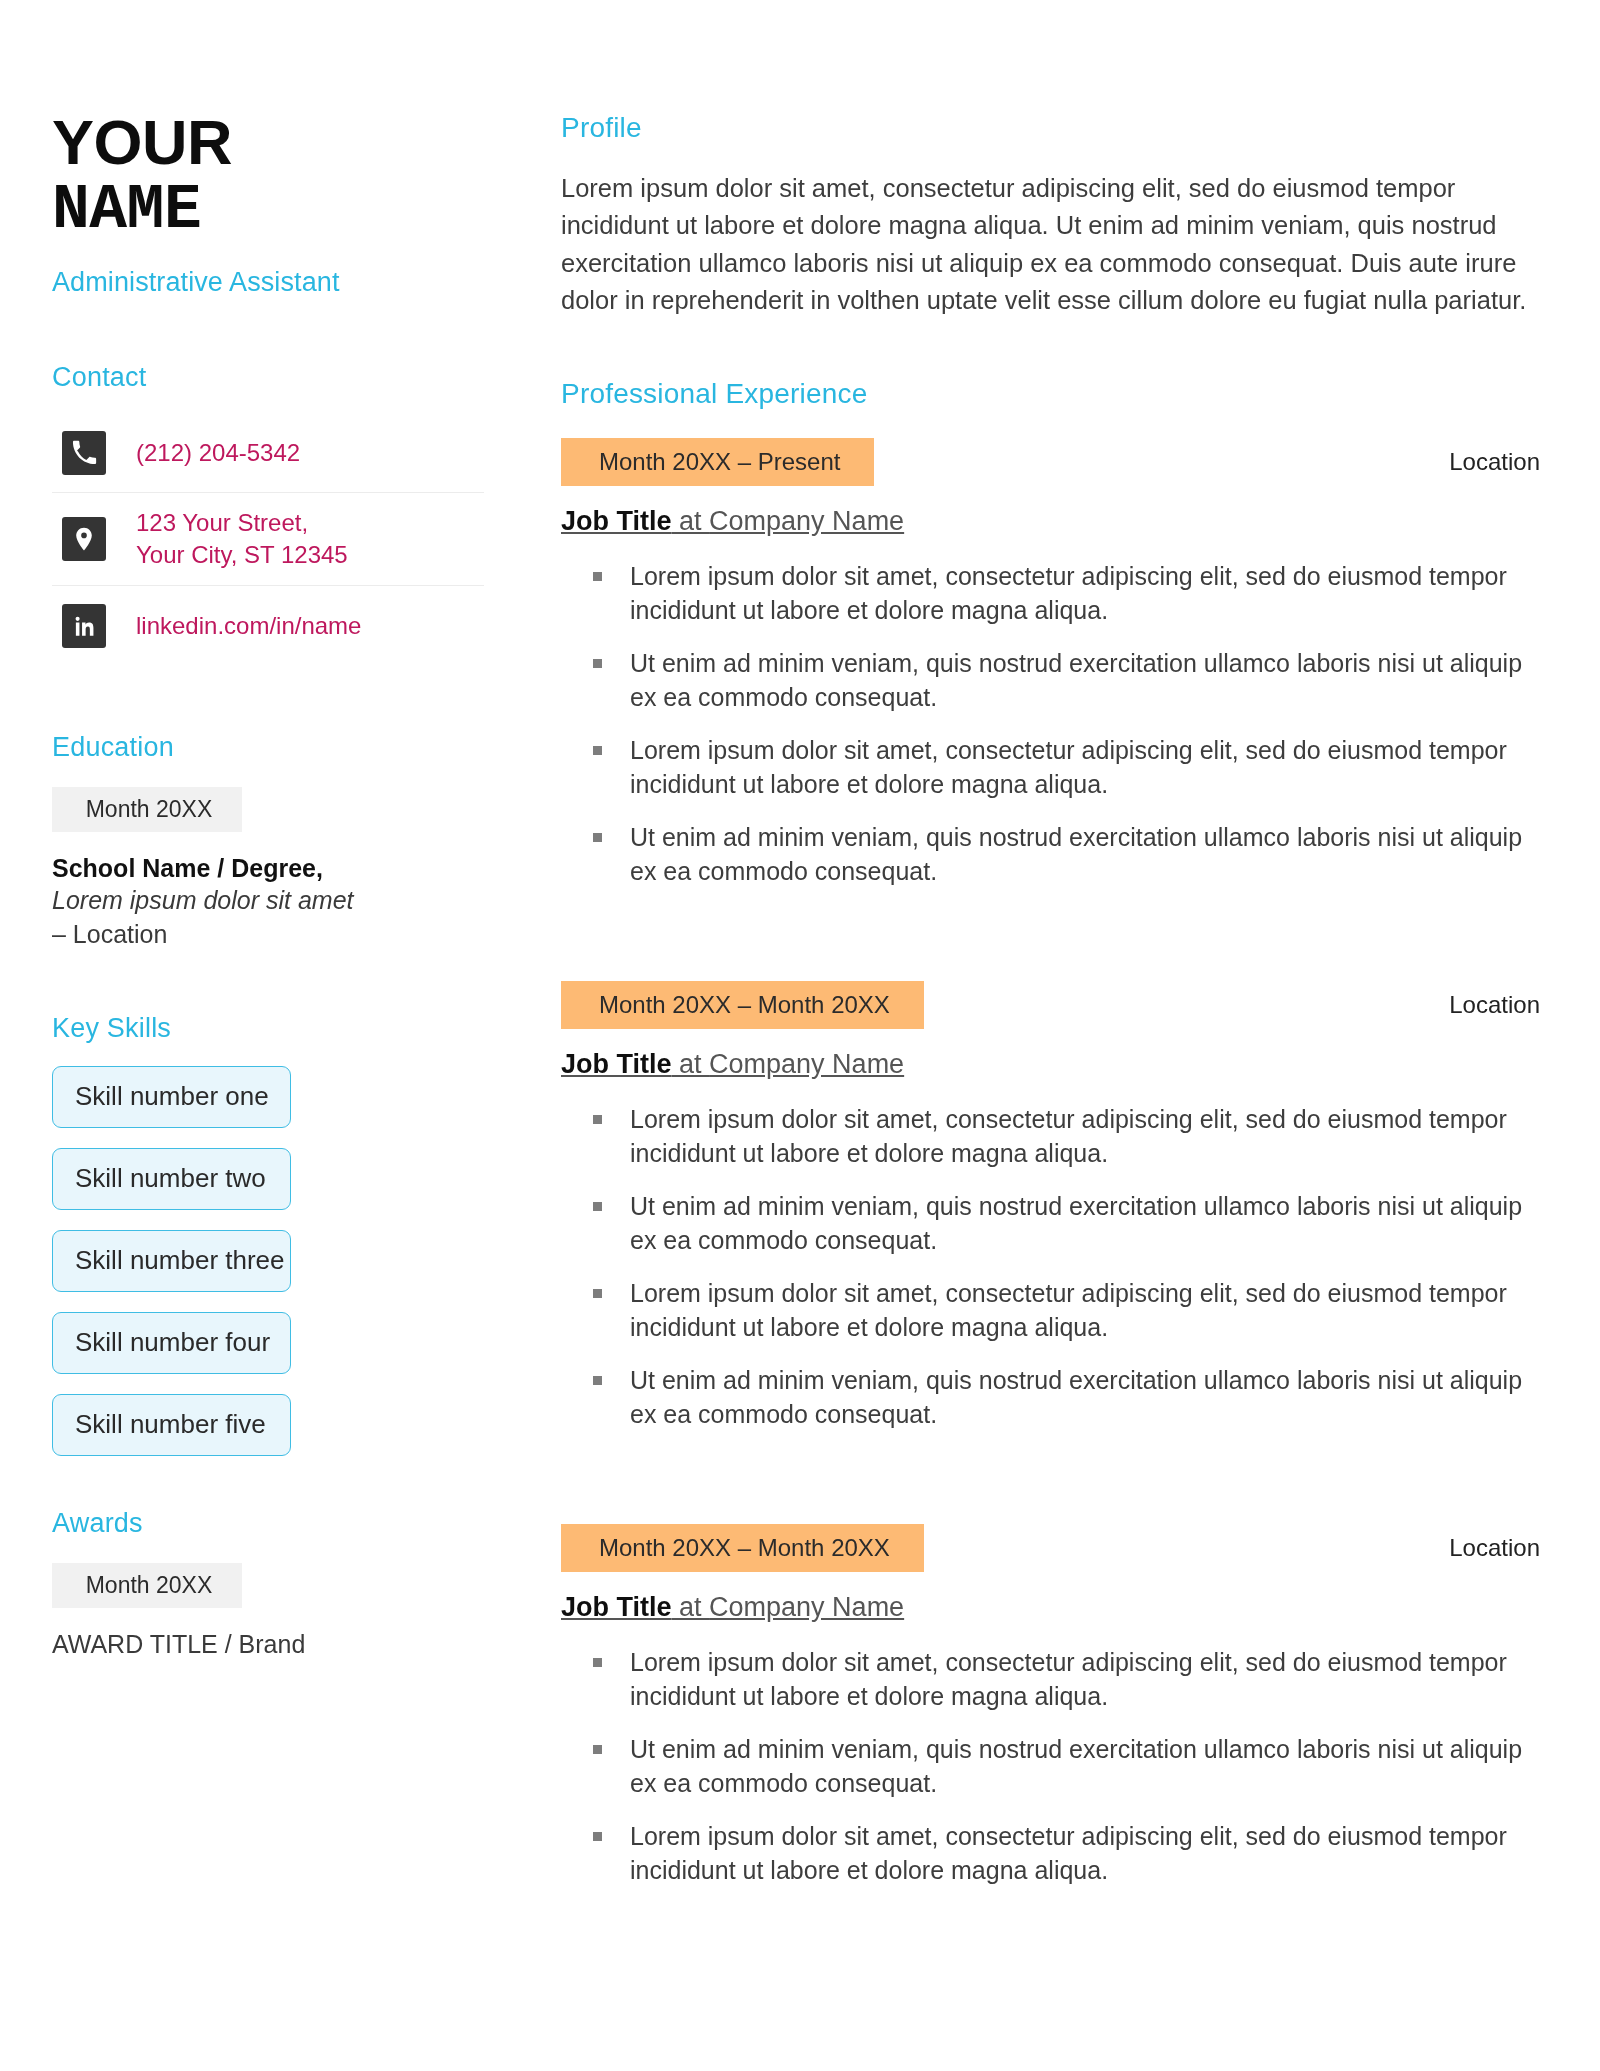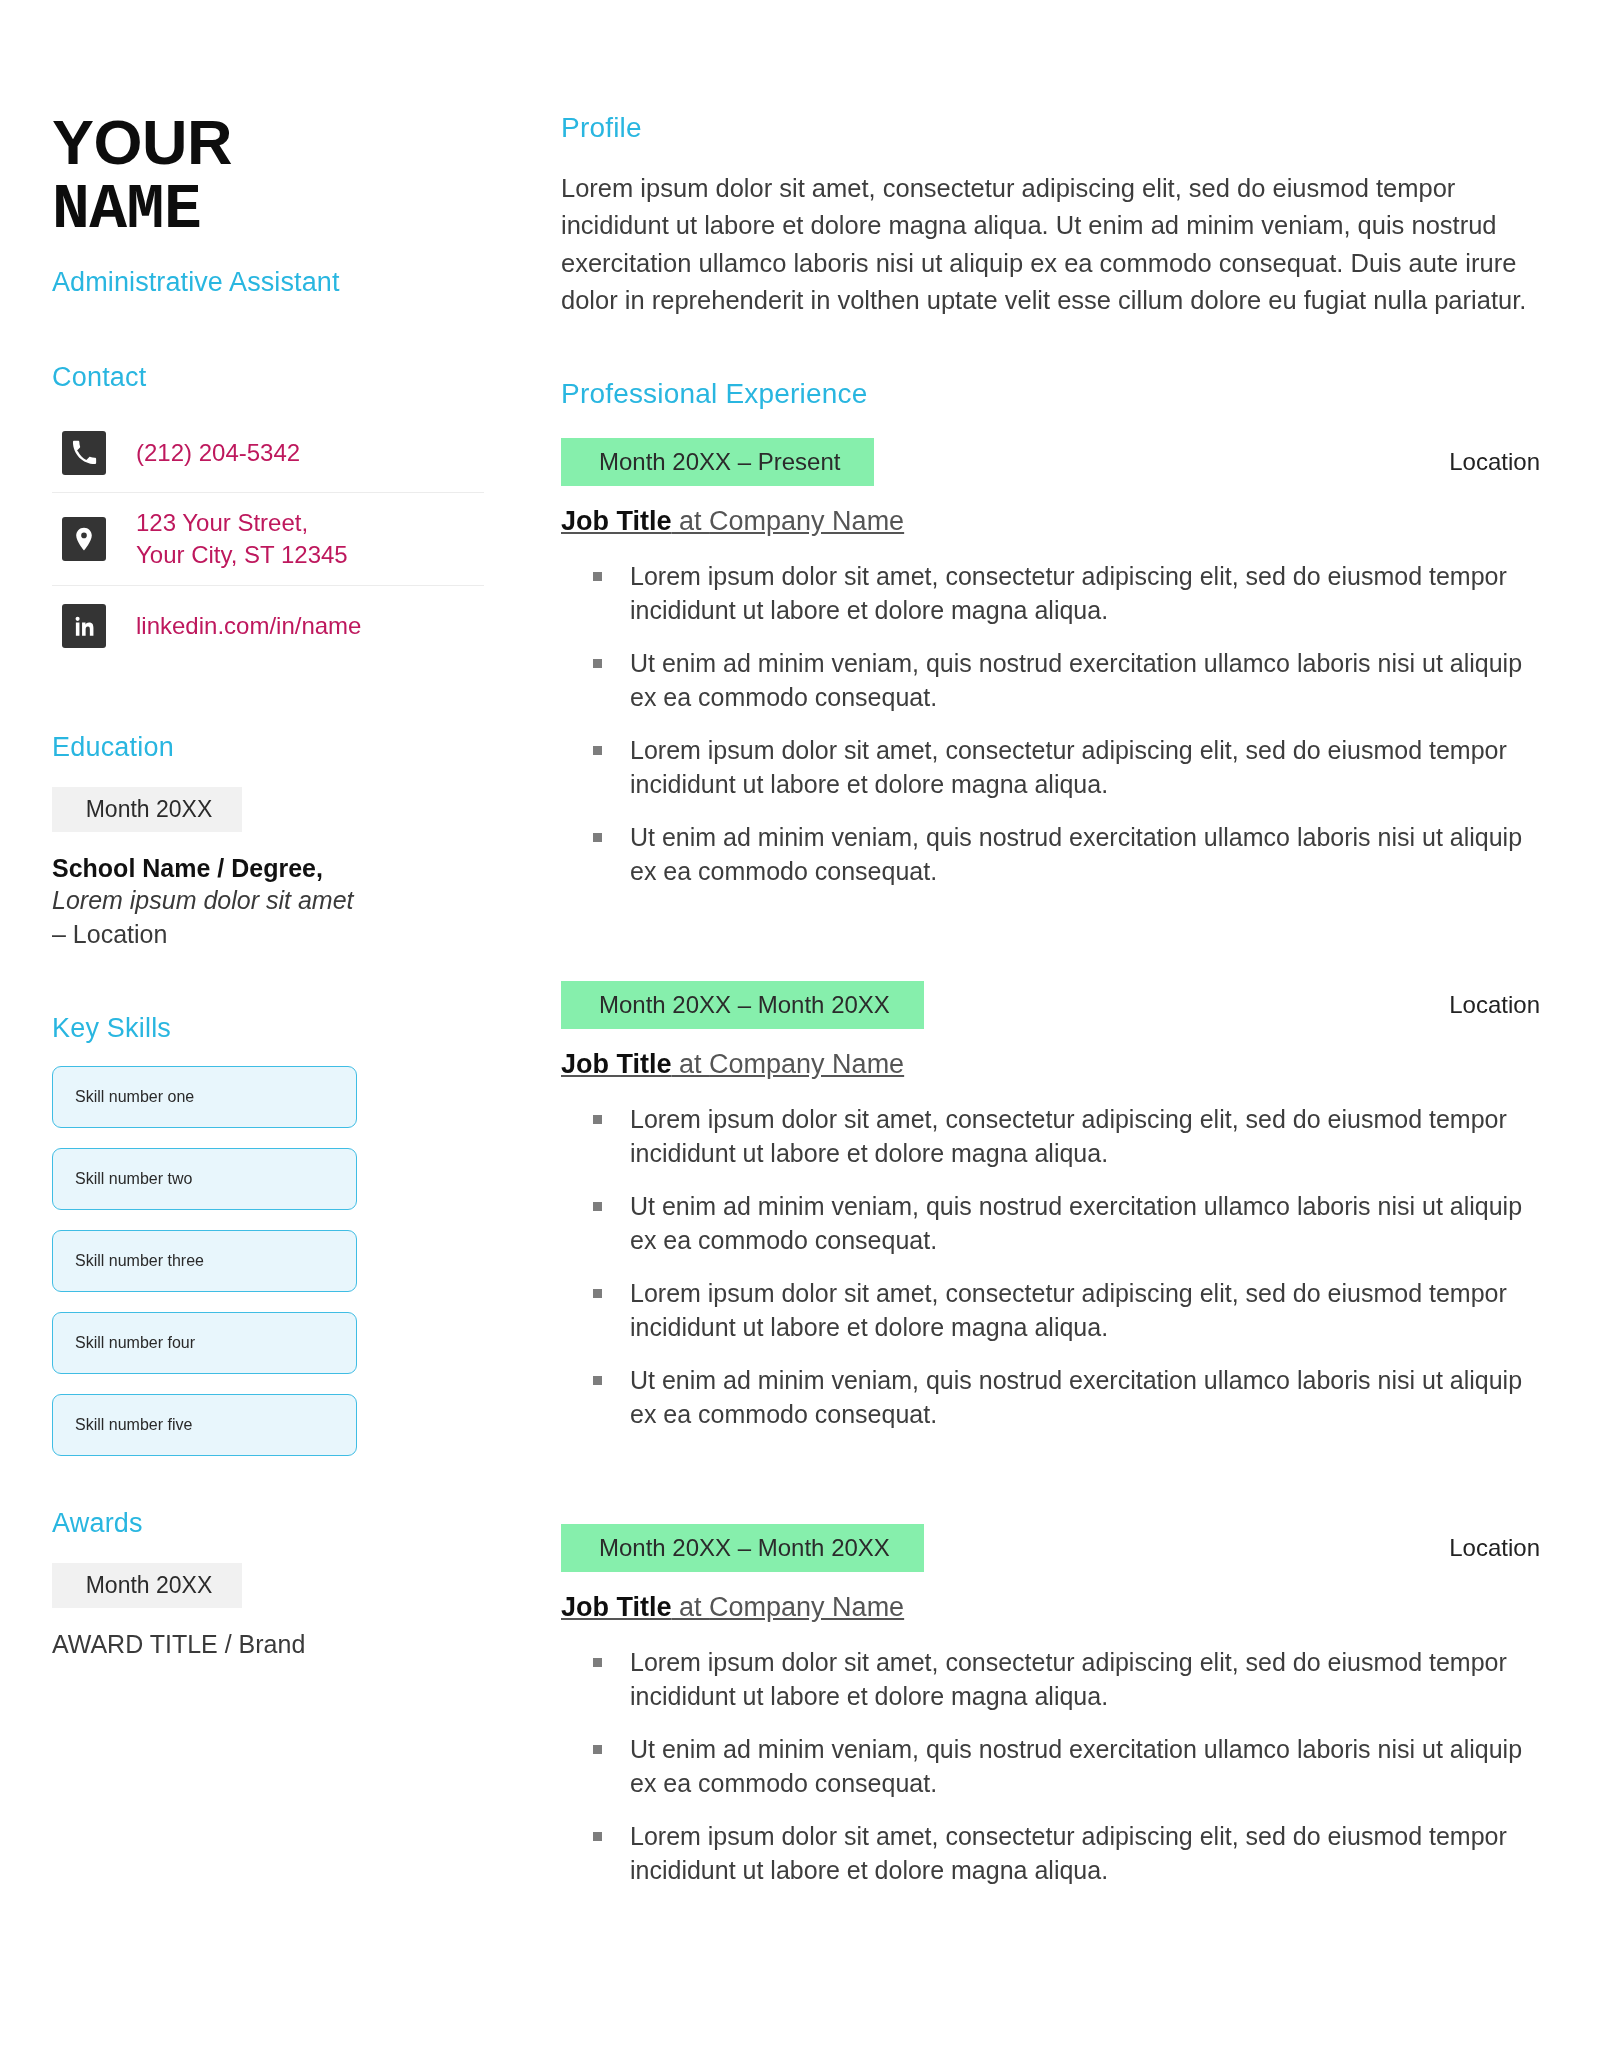--- a/index.html
+++ b/index.html
@@ -49,24 +49,24 @@
     font-size:23px; padding:9px 26px 9px 30px; margin-top:24px;
     min-width:190px; text-align:center;
   }
   .edu-school { margin-top:22px; font-size:25px; font-weight:700; color:#111; }
   .edu-detail { font-size:25px; font-style:italic; color:#3a3a3a; margin-top:3px; }
   .edu-loc { font-size:25px; color:#3a3a3a; margin-top:5px; }
 
   .sec-skills { margin-top:64px; }
   .skills-list { margin-top:22px; }
   .skill-pill {
-    width:305px; height:62px; border:1.6px solid #3fbde4; border-radius:9px;
+    width:239px; height:62px; border:1.6px solid #3fbde4; border-radius:9px;
     background:#e8f6fc; display:flex; align-items:center;
     padding-left:22px; margin-bottom:20px;
-    font-size:16px; color:#2a2a2a;
+    font-size:26px; color:#2a2a2a;
   }
 
   .sec-awards { margin-top:52px; }
   .award-title { font-size:25px; color:#3a3a3a; margin-top:22px; }
 
   
   .main { flex:1; padding:112px 60px 0 42px; }
   .main-heading {
     font-size:28px; color:#29b6e0; font-weight:400; letter-spacing:0.2px;
   }
@@ -74,21 +74,21 @@
     margin-top:26px; font-size:25.5px; line-height:1.47; color:#3d3d3d;
   }
   .sec-exp { margin-top:58px; }
   .job { margin-top:30px; }
   .job:first-of-type { margin-top:28px; }
   .job-head {
     display:flex; align-items:center; justify-content:space-between;
     margin-top:18px;
   }
   .job-dates {
-    background:#86efac; color:#2b2b2b; font-size:24px;
+    background:#fdba74; color:#2b2b2b; font-size:24px;
     padding:10px 34px 10px 38px; text-align:center;
   }
   .job-loc { font-size:24px; color:#222; white-space:nowrap; }
   .job-title-line { margin-top:20px; font-size:27px; color:#555;text-decoration:underline; }
   .job-title-line b { color:#0f0f0f; font-weight:700; }
   .bullets { margin-top:22px; padding-left:8px; }
   .bullet { display:flex; margin-bottom:18px; }
   .bullet-mark {
     flex:0 0 auto; width:9px; height:9px; background:#7d7d7d;
     margin:13px 28px 0 24px;

